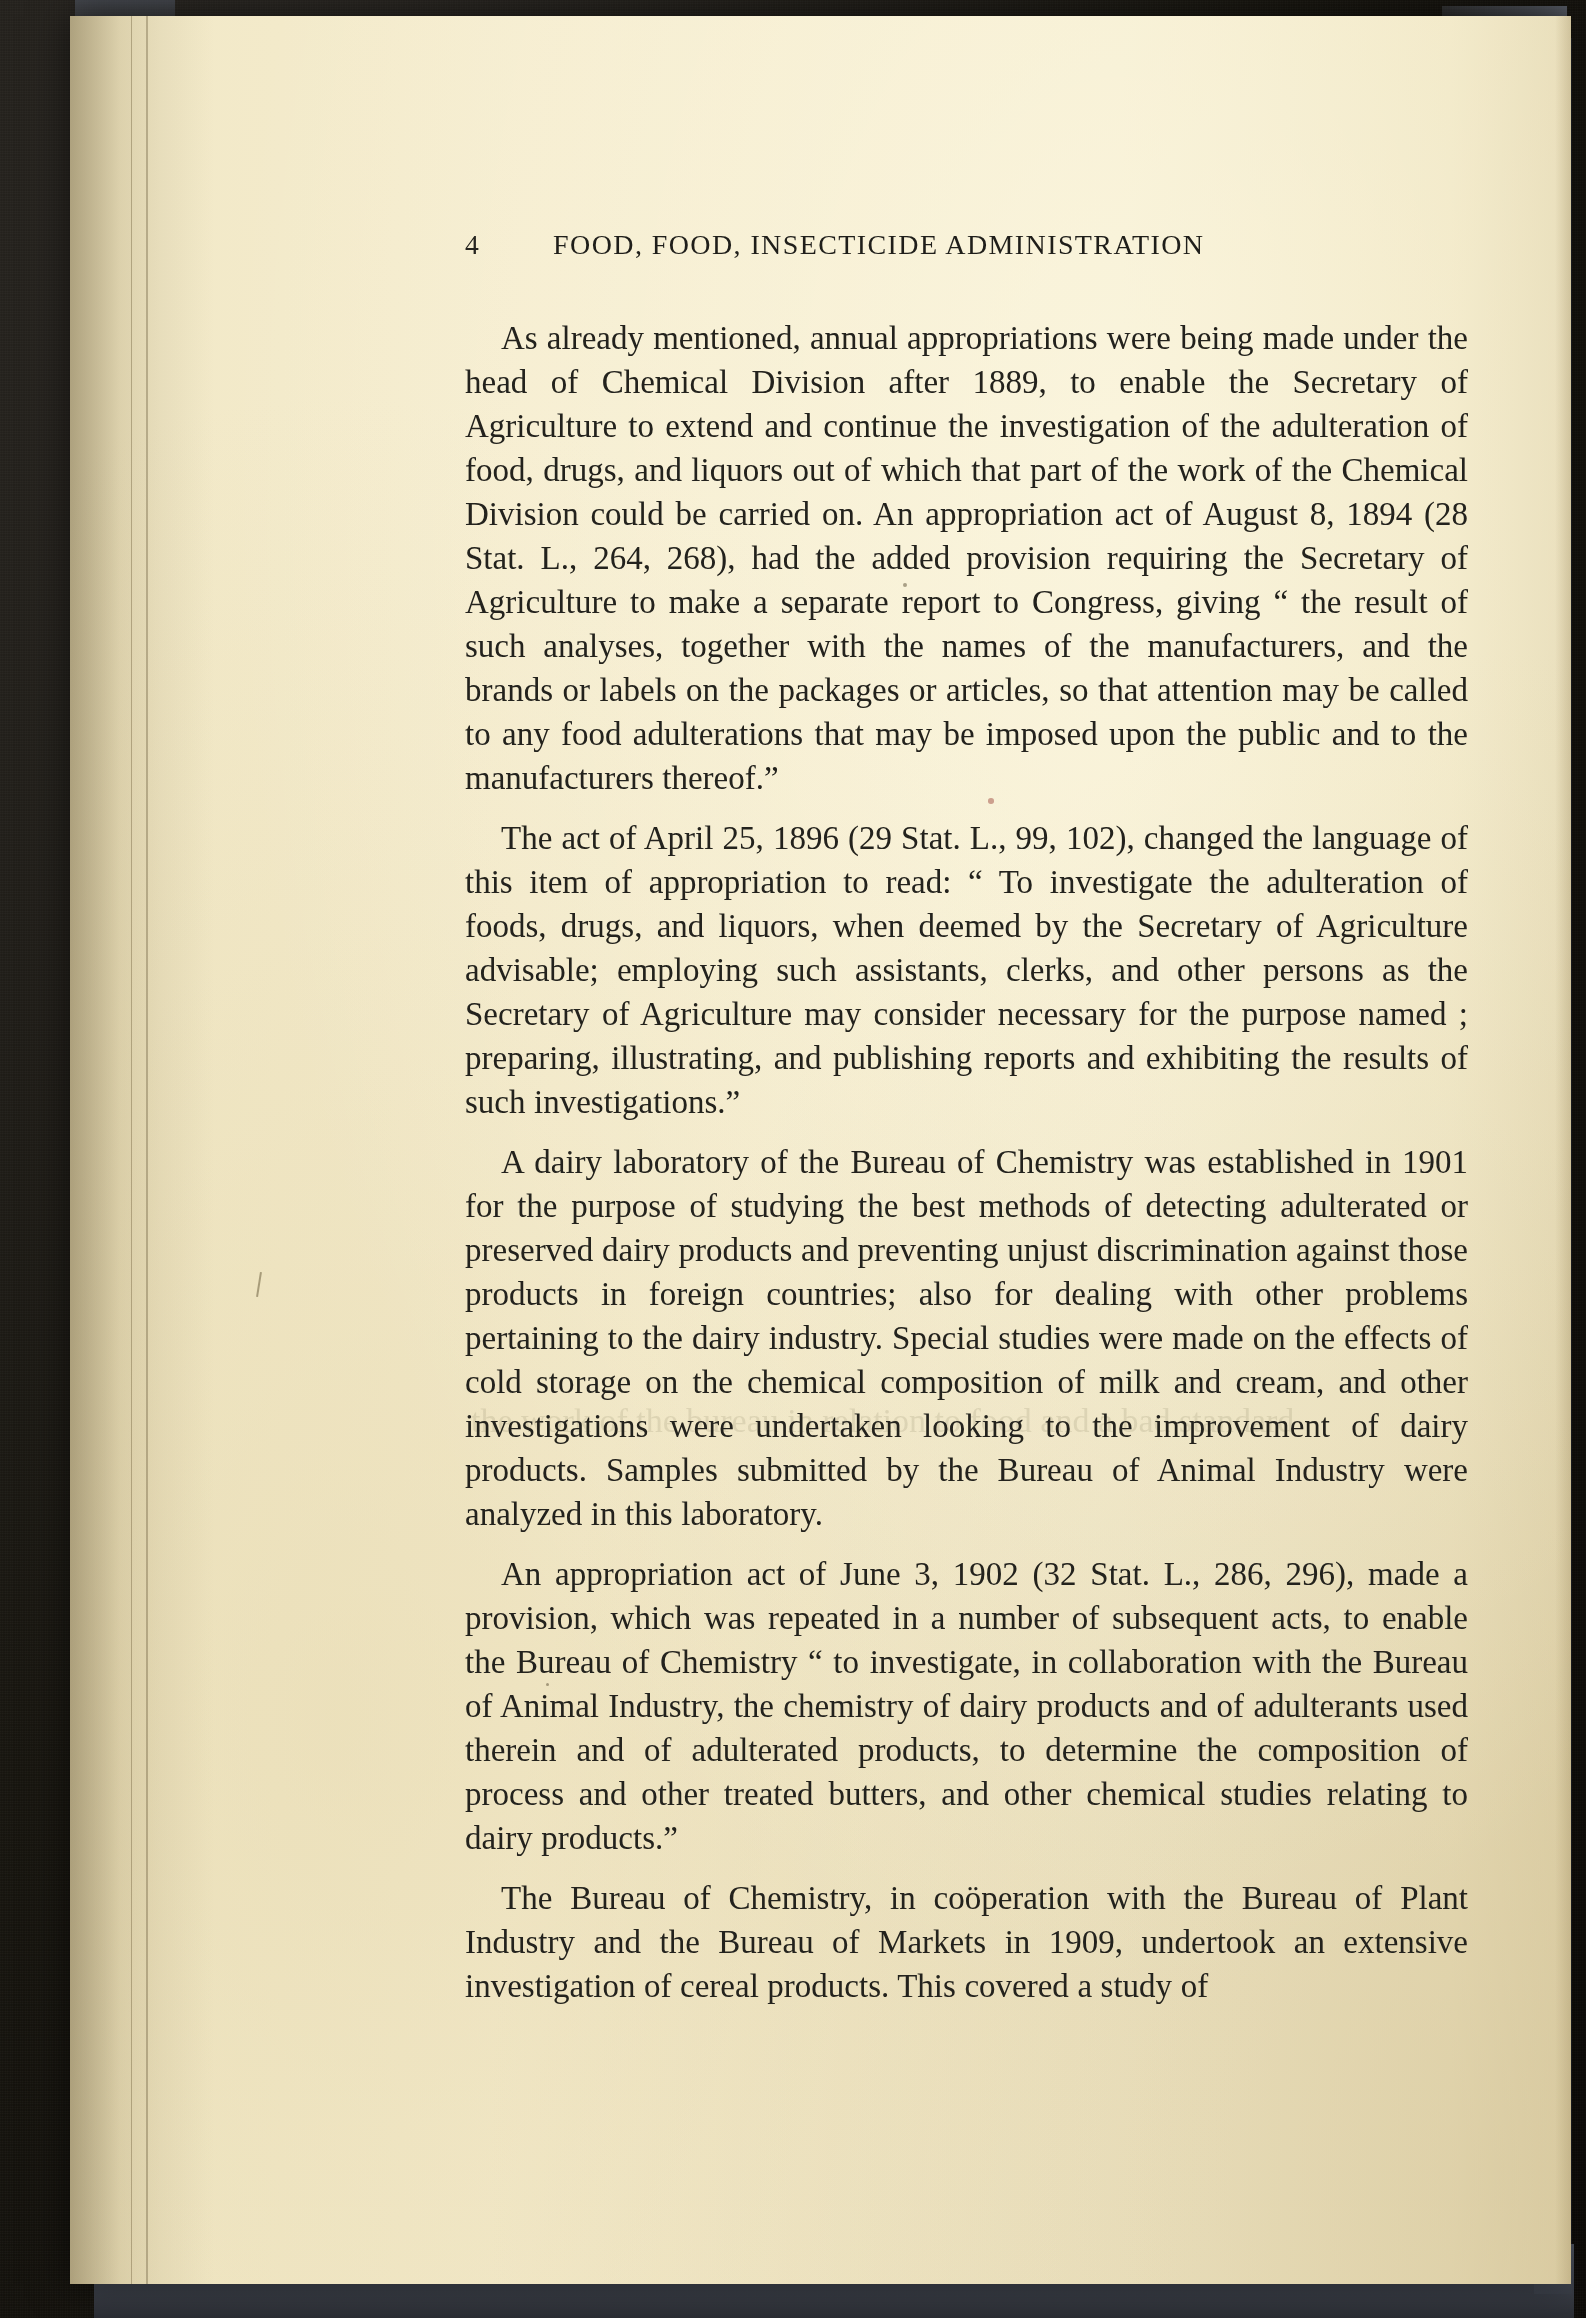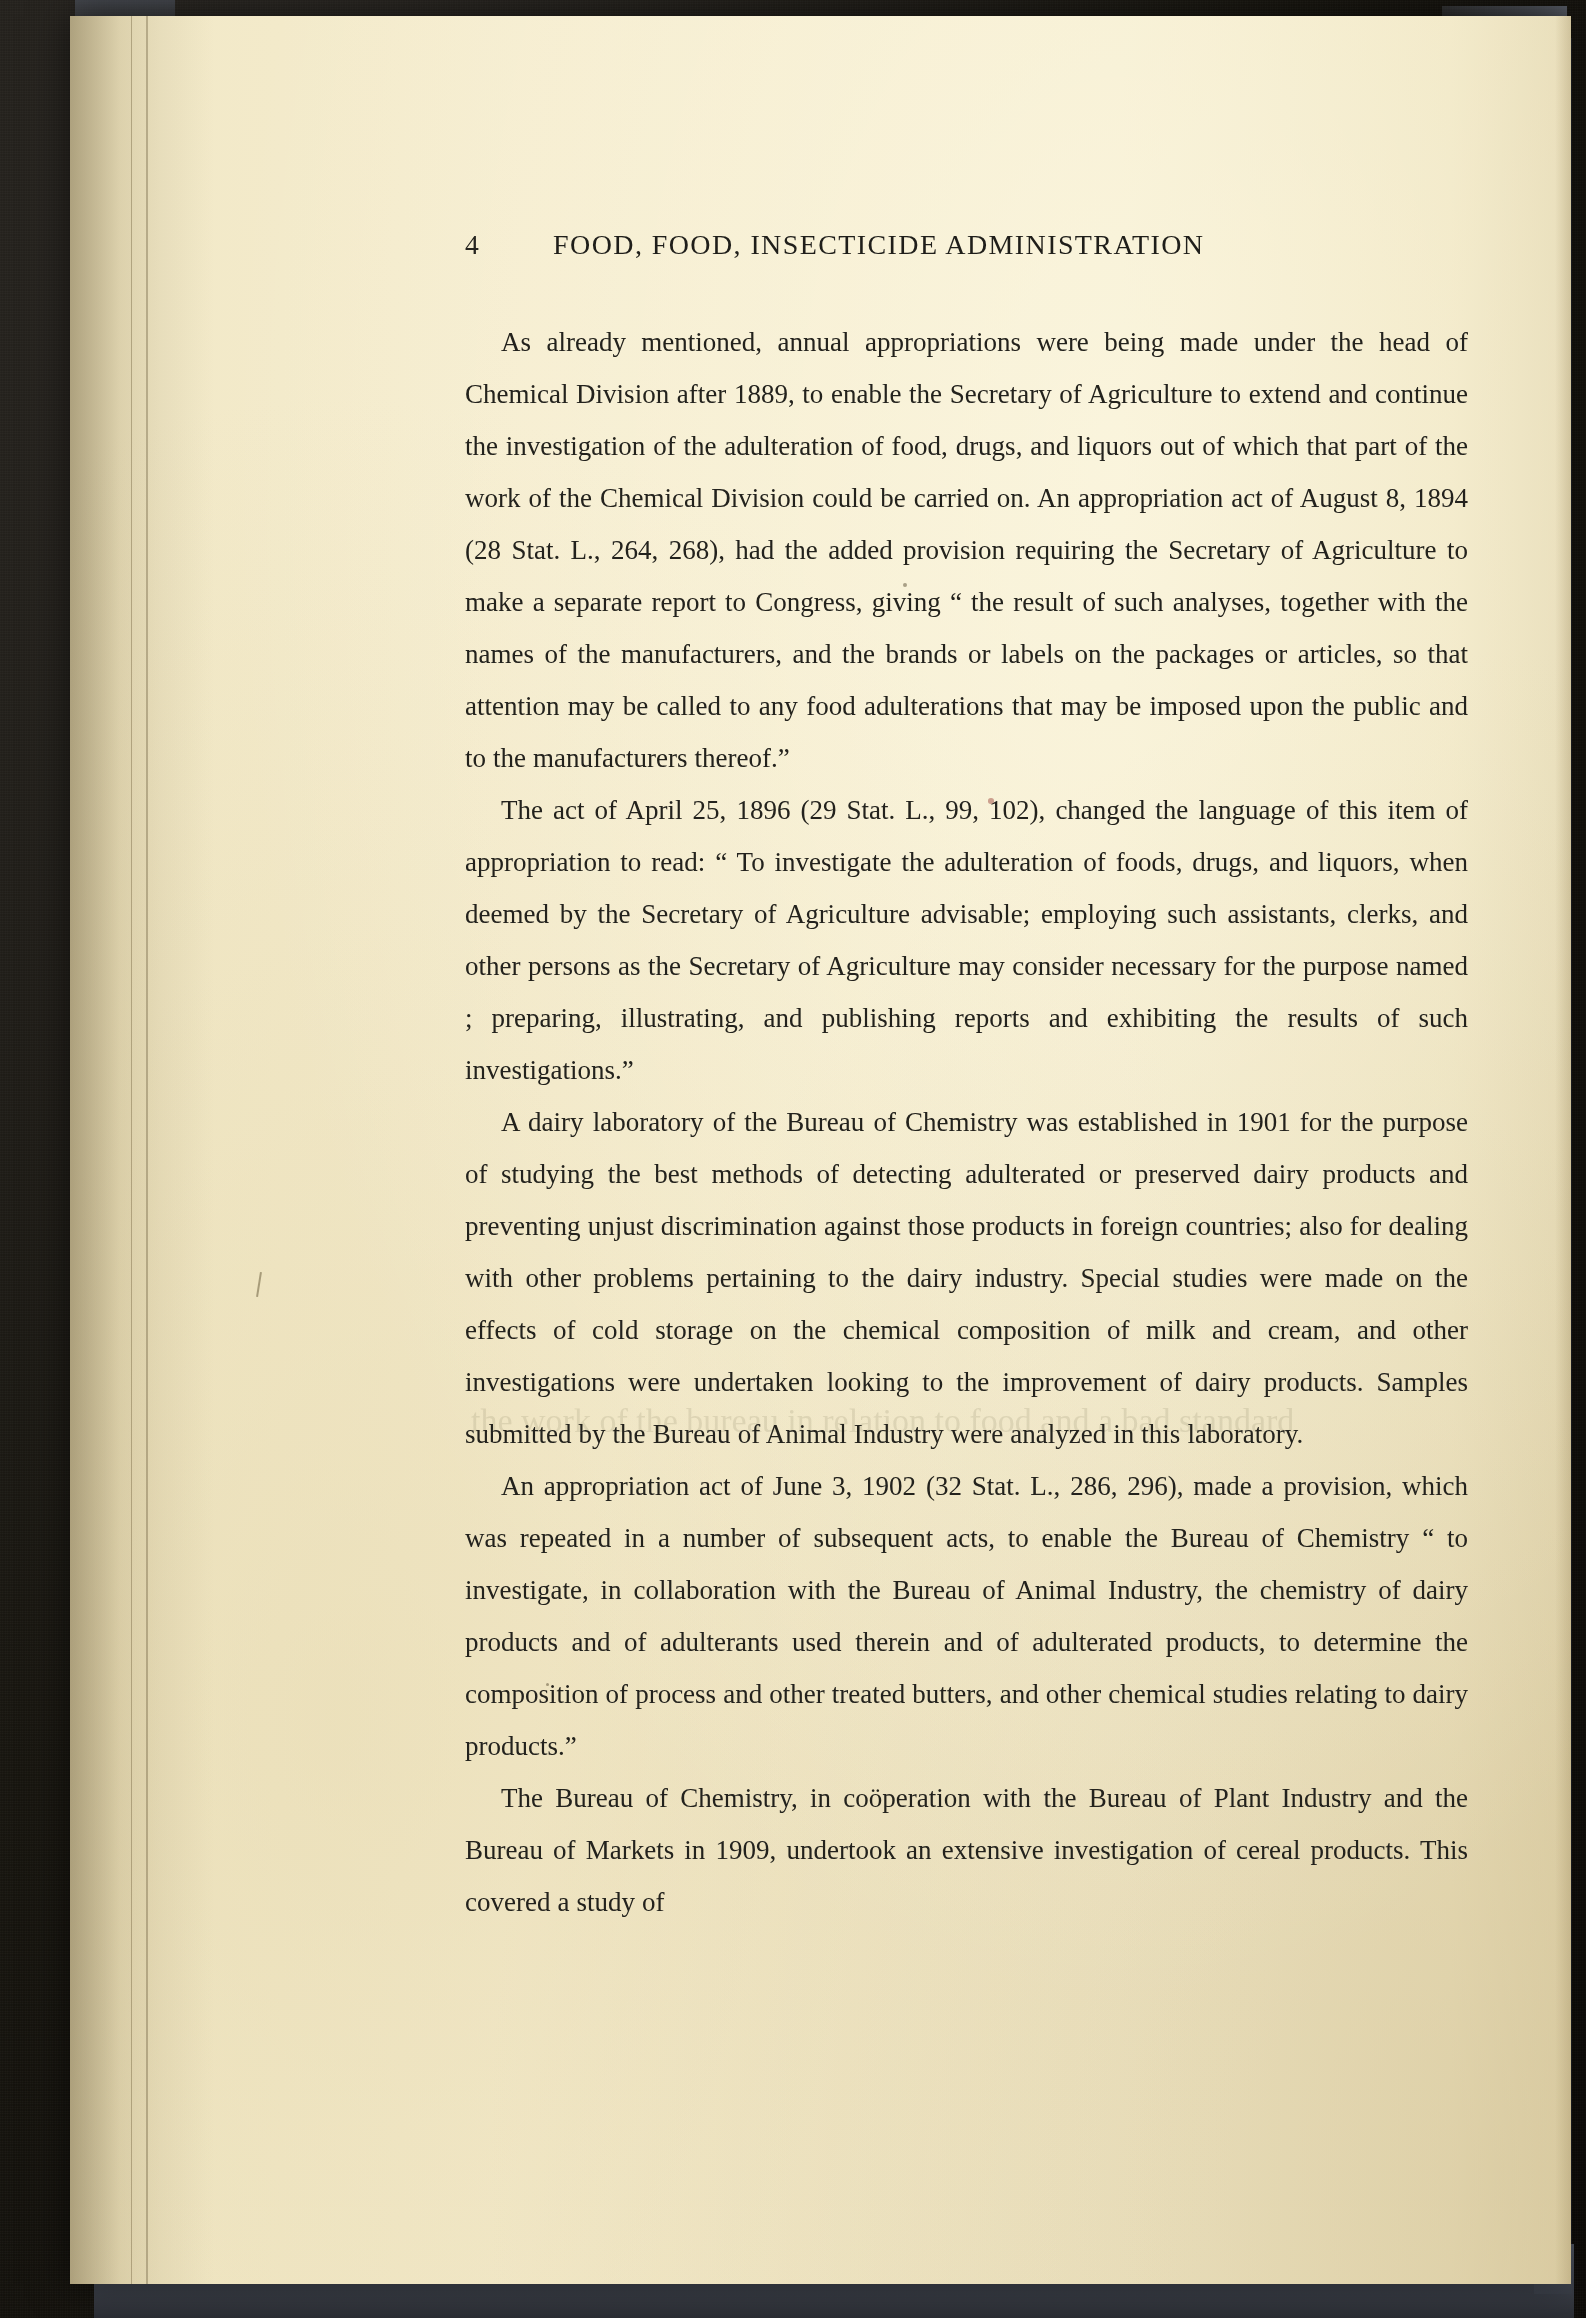--- a/index.html
+++ b/index.html
@@ -150,31 +150,31 @@
     color: #25241f;
   }
   #running-title {
     font-size: 28px;
     letter-spacing: 1.4px;
     color: #1f1e1a;
     white-space: nowrap;
   }
 
   .para {
-    font-size: 27px;
-    line-height: 52px;
+    font-size: 33px;
+    line-height: 44px;
     text-align: justify;
     text-justify: inter-word;
     color: #23221d;
     text-indent: 36px;
     margin: 0 0 0 0;
     hyphens: none;
     word-spacing: 0.3px;
   }
-  .para + .para { margin-top: 0px; }
+  .para + .para { margin-top: 16px; }
 
   
   .bleed {
     position: absolute;
     left: 401px;
     width: 990px;
     font-size: 34px;
     line-height: 41px;
     color: rgba(120,110,80,0.16);
     text-align: justify;

